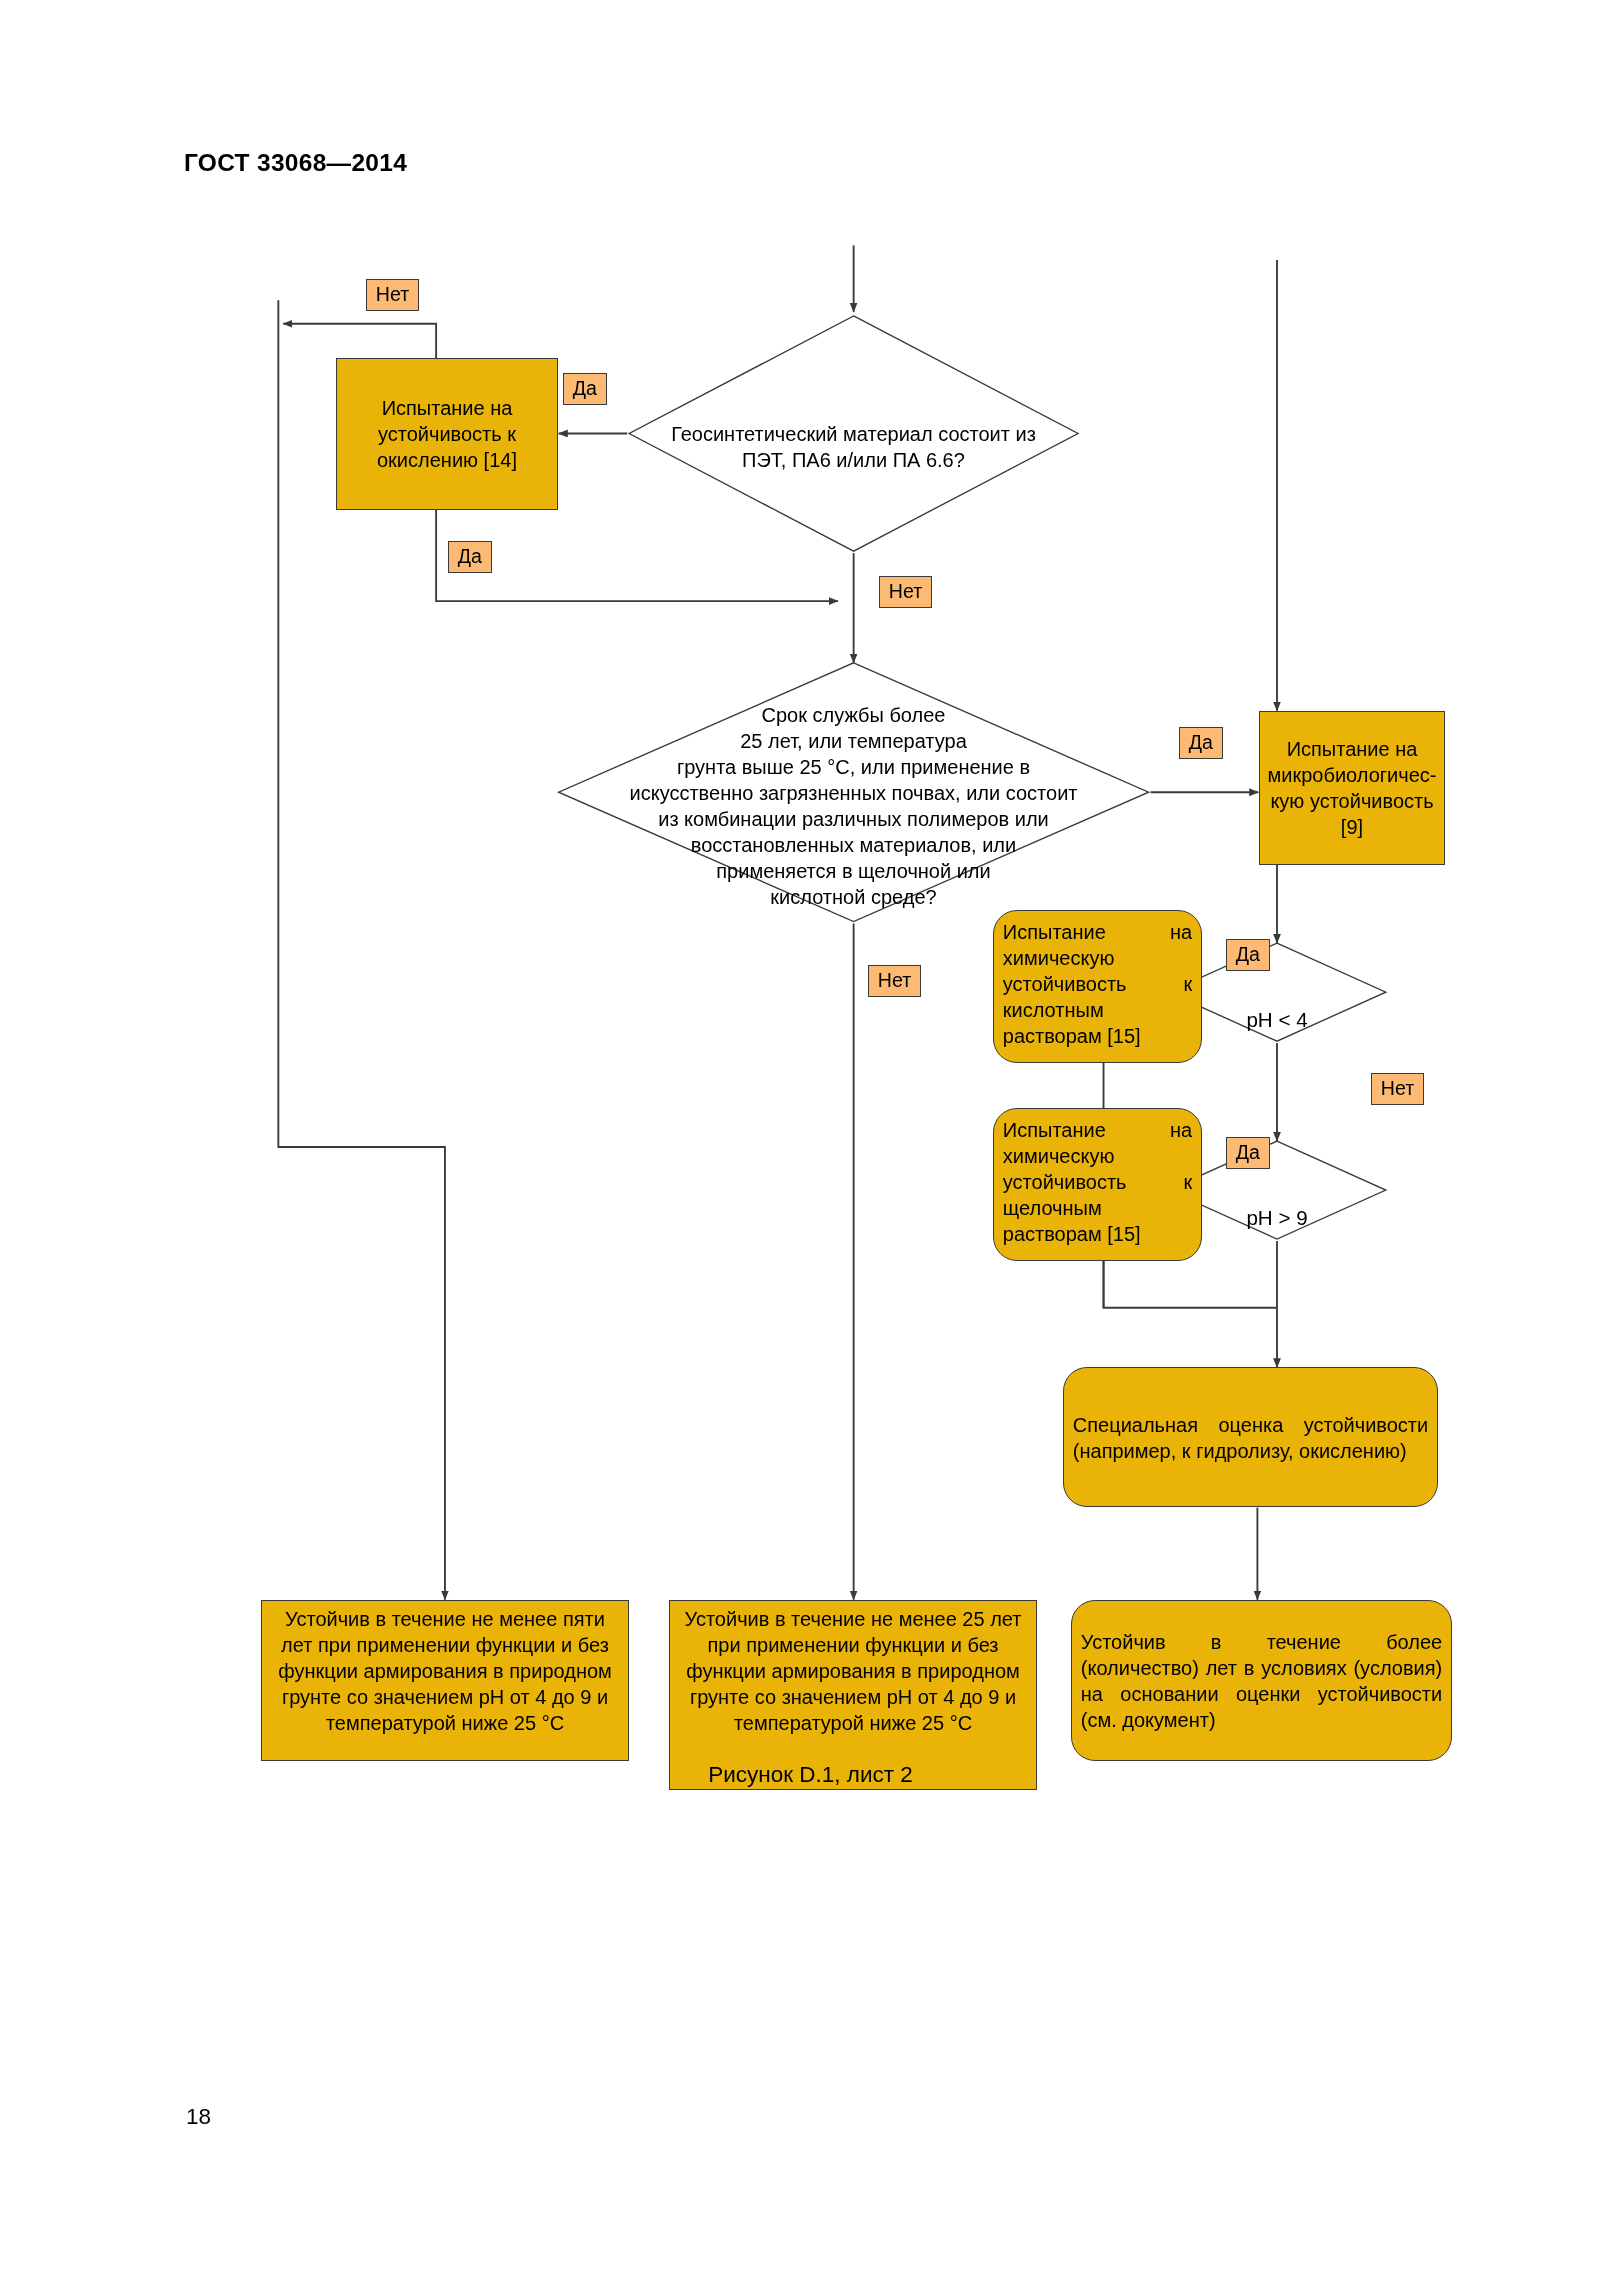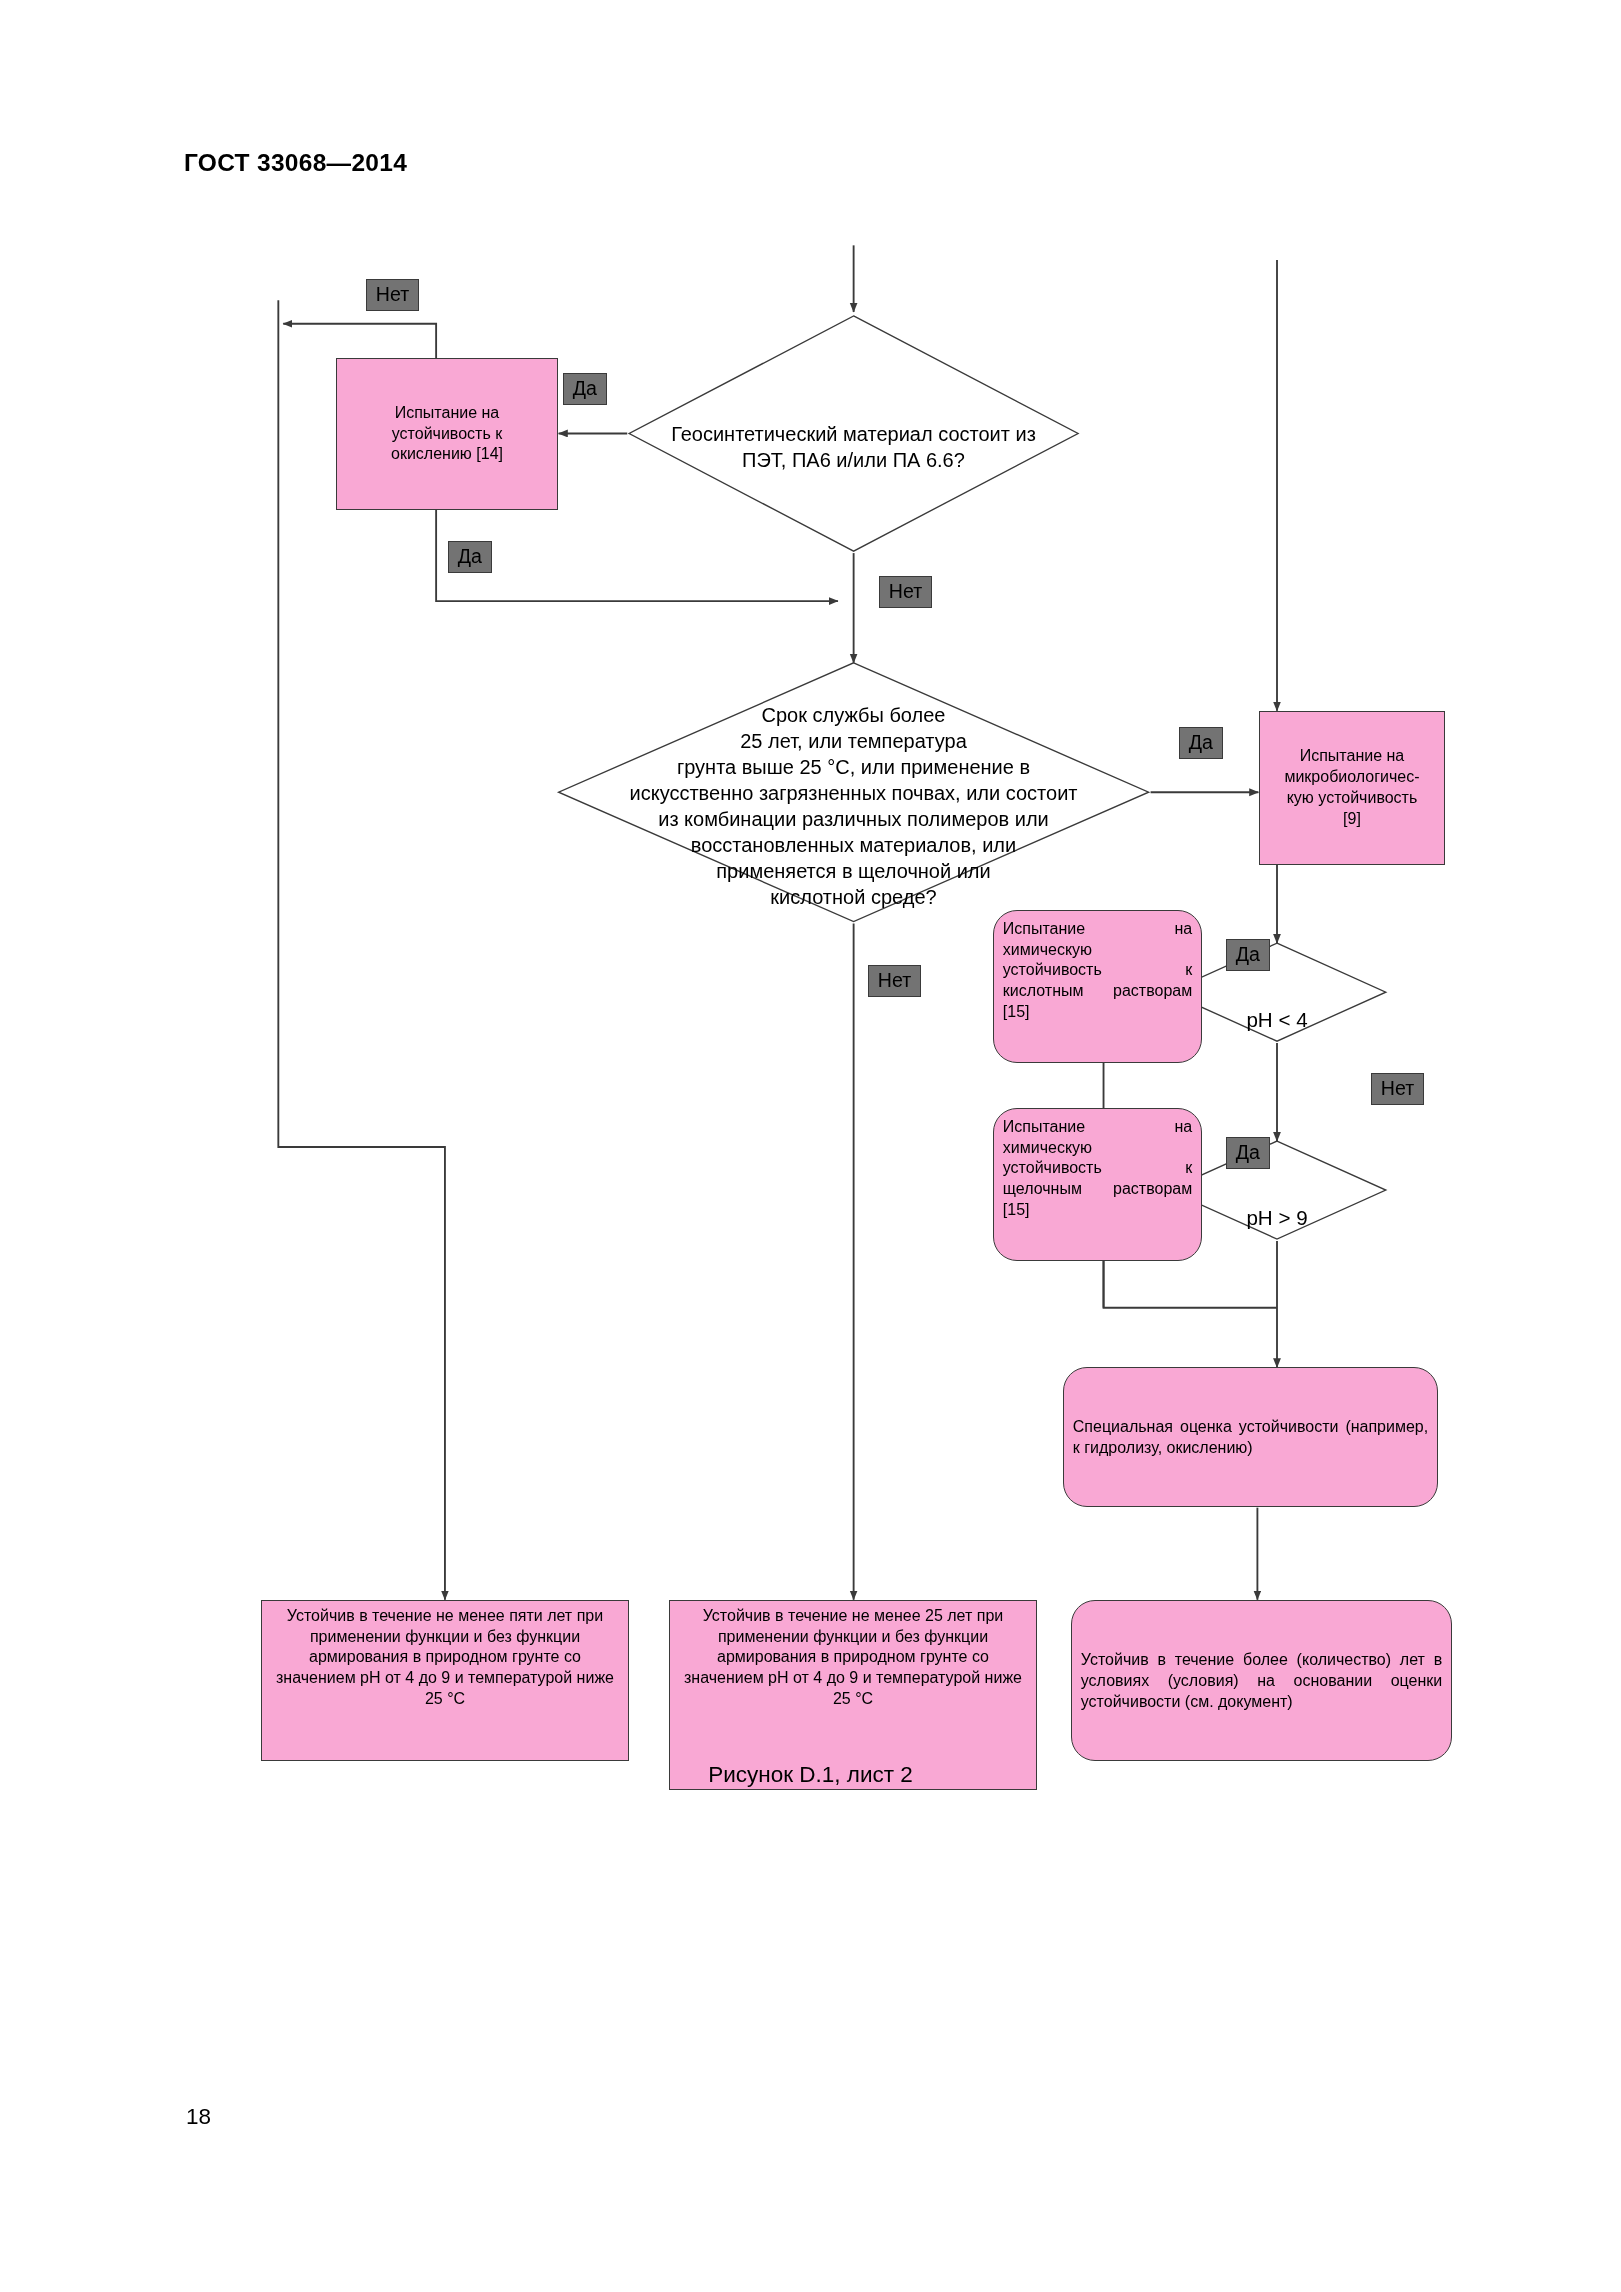--- a/index.html
+++ b/index.html
@@ -56,22 +56,22 @@
     width: 1621px;
     height: 2293px;
     pointer-events: none;
   }
 
   
   .node {
     position: absolute;
     box-sizing: border-box;
     border: 1.6px solid #3a3a3a;
-    background: #f9a8d4;
-    font-size: 16px;
+    background: #eab308;
+    font-size: 20px;
     line-height: 1.30;
   }
   .node .txt {
     display: block;
     white-space: pre-line;
   }
   .node.center {
     display: flex;
     align-items: center;
     justify-content: center;
@@ -98,21 +98,21 @@
   }
   .diamond-label.small {
     font-size: 20.6px;
   }
 
   
   .tag {
     position: absolute;
     box-sizing: border-box;
     border: 1.4px solid #3a3a3a;
-    background: #737373;
+    background: #fdba74;
     font-size: 19.6px;
     line-height: 1;
     padding: 4.9px 8.8px 5.9px 8.8px;
     text-align: center;
     white-space: nowrap;
   }
 </style>
 </head>
 <body>
 

